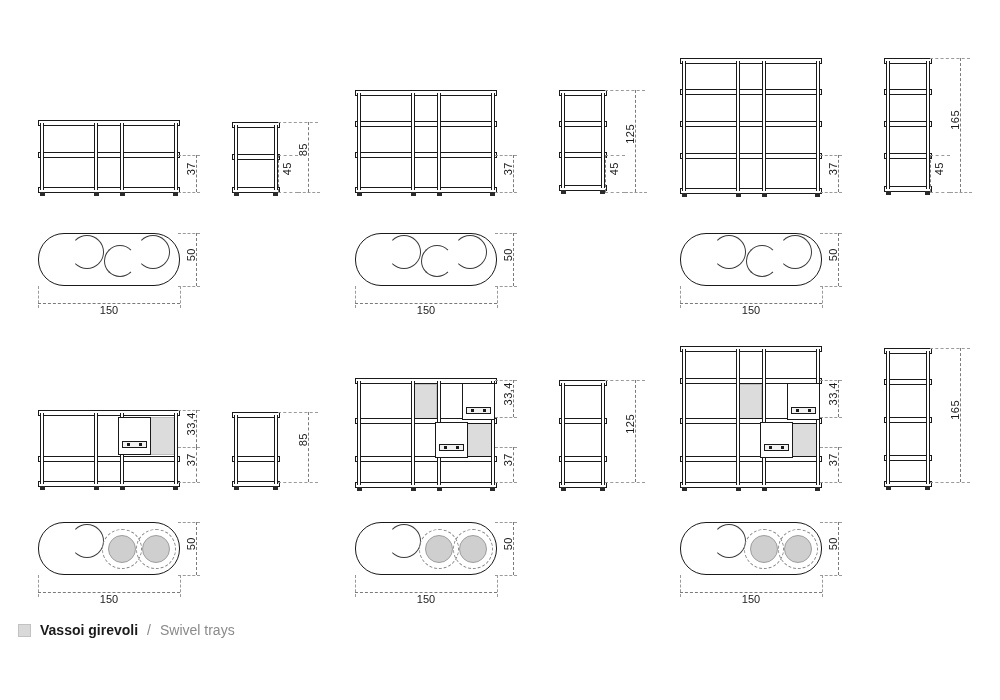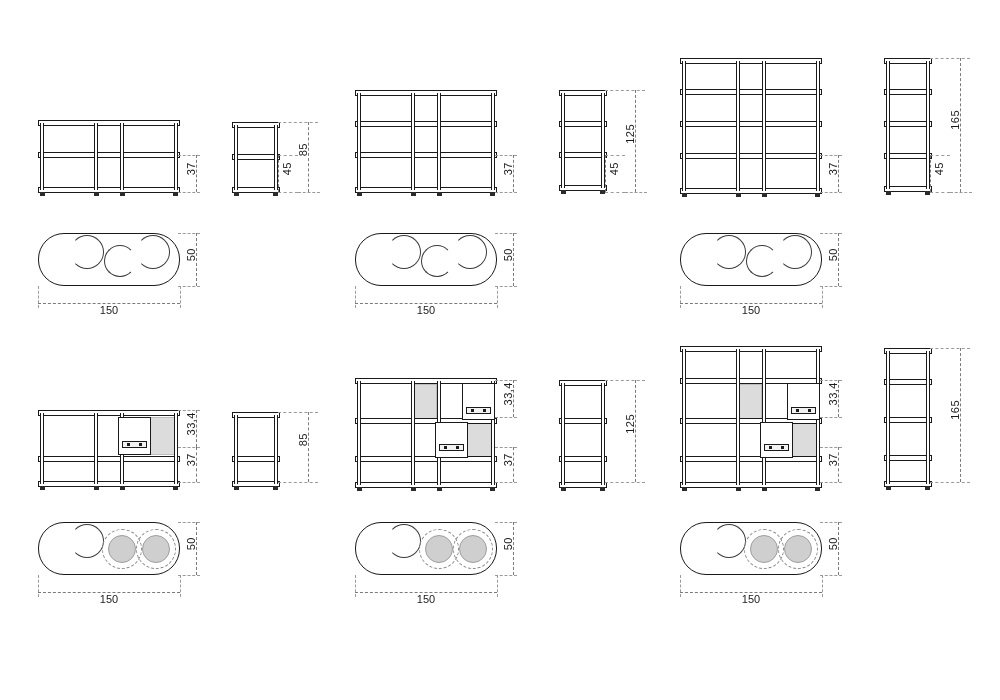--- a/index.html
+++ b/index.html
@@ -502,14 +502,20 @@
   </div>
   <div class="ext-h" style="left:820px; top:522px; width:22px;"></div>
   <div class="ext-h" style="left:820px; top:575px; width:22px;"></div>
   <div class="dimline-v" style="left:838px; top:522px; height:53px;"></div>
   <div class="dimlabel-v" style="left:827px; top:537px;">50</div>
   <div class="ext-v" style="left:680px; top:575px; height:22px;"></div>
   <div class="ext-v" style="left:822px; top:575px; height:22px;"></div>
   <div class="dimline-h" style="left:680px; top:592px; width:142px;"></div>
   <div class="dimlabel-h" style="left:720px; top:593px; width:62px;">150</div>
 
+  <div id="legend">
+    <span class="swatch"></span>
+    <span class="lg-it">Vassoi girevoli</span>
+    <span class="lg-sep">/</span>
+    <span class="lg-en">Swivel trays</span>
+  </div>
 
 </div>
 
 </body></html>

